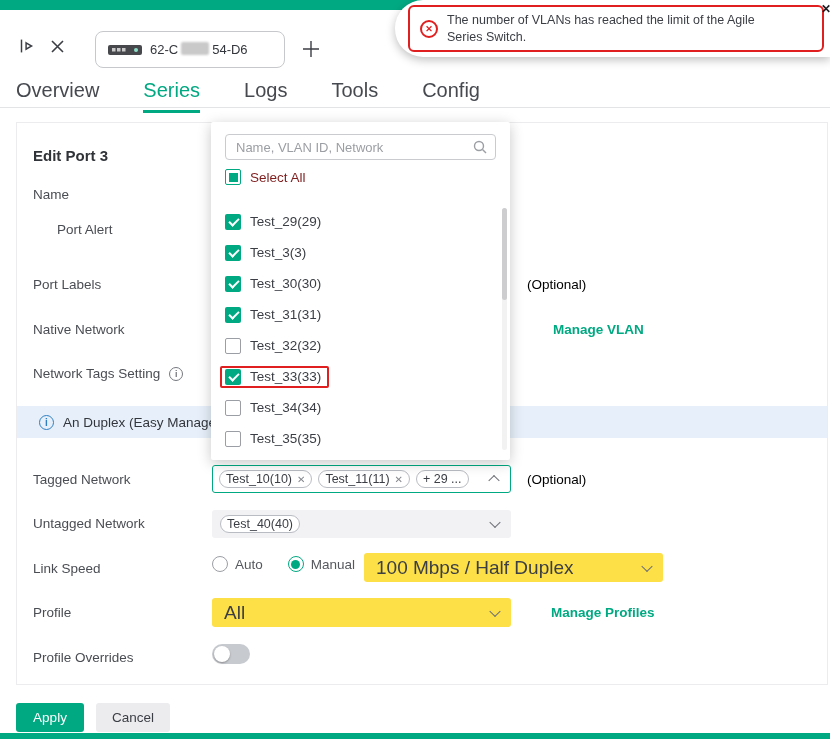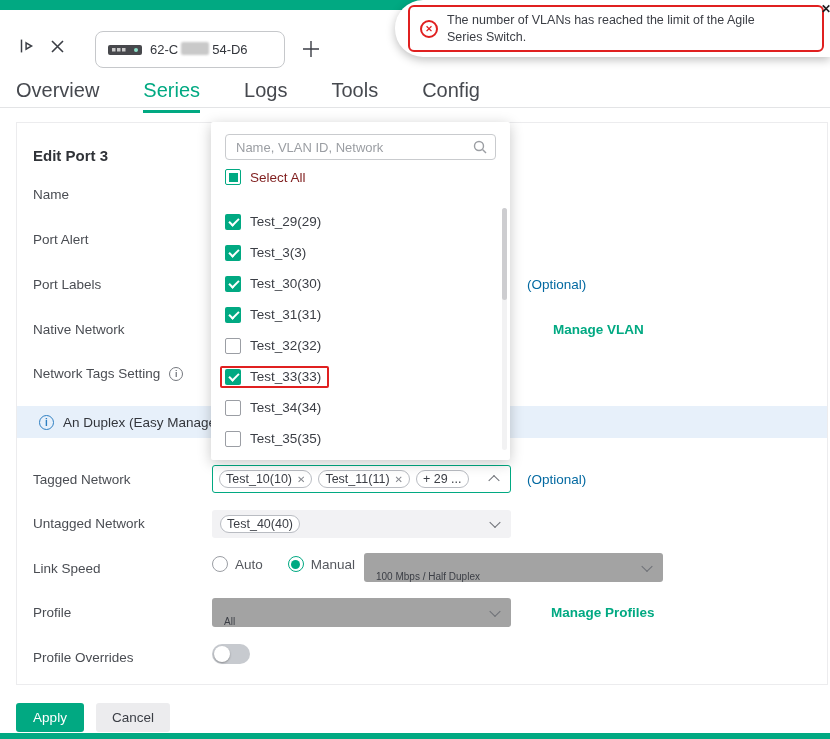--- a/index.html
+++ b/index.html
@@ -23,42 +23,42 @@
   
   .tabs{position:absolute;left:16px;top:79px;display:flex;gap:44px;font-size:20px;}
   .tab{color:#46494f;padding-bottom:8px;cursor:pointer;border-bottom:3px solid transparent;}
   .tab.active{color:var(--accent);border-bottom-color:var(--accent);}
   .divider{position:absolute;left:0;top:107px;width:100%;height:1px;background:#e3e4e6;}
 
   
   .card{position:absolute;left:16px;top:122px;width:812px;height:563px;border:1px solid #ececee;background:#fff;}
   .title{position:absolute;left:16px;top:24px;font-size:15px;font-weight:600;color:#303338;}
   .flabel{position:absolute;left:16px;font-size:13.5px;color:#4a4d53;}
-  .l-name{top:64px;} .l-alert{top:109px;} .l-plabels{top:154px;} .l-native{top:199px;}
+  .l-name{top:64px;} .l-alert{top:99px;margin-left:24px;} .l-plabels{top:154px;} .l-native{top:199px;}
   .l-tags{top:243px;display:flex;align-items:center;}
   .l-tagged{top:349px;} .l-untagged{top:393px;} .l-speed{top:438px;} .l-profile{top:482px;} .l-overrides{top:527px;}
-  .opt{position:absolute;font-size:13.5px;color:#0369a1;}
+  .opt{position:absolute;font-size:13.5px;color:#000000;}
   .opt1{left:510px;top:154px;} .opt2{left:510px;top:349px;}
   .glink{position:absolute;font-size:13.5px;font-weight:700;color:var(--accent);cursor:pointer;text-decoration:none;margin-left:32px;}
   .mv{left:504px;top:199px;} .mp{left:502px;top:482px;}
 
   .info-ic{display:inline-flex;align-items:center;justify-content:center;border-radius:50%;font-weight:700;flex:none;}
   .tags-ic{width:14px;height:14px;border:1.5px solid #75787e;color:#75787e;font-size:9px;margin-left:9px;cursor:pointer;}
   .banner-ic{width:15px;height:15px;border:1.5px solid #2e7fc2;color:#2e7fc2;font-size:10px;}
 
   .banner{position:absolute;left:0;top:283px;right:0;height:32px;background:var(--banner);display:flex;align-items:center;gap:9px;padding-left:22px;font-size:13.5px;color:#33363c;}
 
   
   .field{position:absolute;display:flex;align-items:center;}
   .tagged-field{left:195px;top:342px;width:299px;height:28px;background:#fff;border:1px solid var(--accent);border-radius:3px;padding:0 26px 0 6px;gap:6px;}
   .chips{display:flex;align-items:center;gap:6px;overflow:hidden;}
   .chip{display:inline-flex;align-items:center;gap:5px;background:#fff;border:1px solid #b9bcc2;border-radius:9px;padding:1px 6px;font-size:12.5px;color:#3b3e45;white-space:nowrap;}
   .chip-x{color:#84878d;font-size:10px;cursor:pointer;}
   .untagged-field{left:195px;top:387px;width:299px;height:28px;background:#f2f2f4;border-radius:3px;padding:0 26px 0 8px;}
-  .select{background:#a3a3a3;border-radius:3px;padding:0 26px 0 12px;font-size:10px;color:#3b3e45;cursor:pointer;align-items:flex-end;}
+  .select{background:#fde047;border-radius:3px;padding:0 26px 0 12px;font-size:19px;color:#3b3e45;cursor:pointer;}
   .speed-select{left:347px;top:430px;width:299px;height:29px;}
   .profile-select{left:195px;top:475px;width:299px;height:29px;}
   .chev{position:absolute;right:12px;top:50%;width:8px;height:8px;border-right:1.6px solid #6e7177;border-bottom:1.6px solid #6e7177;}
   .chev.down{transform:translateY(-70%) rotate(45deg);}
   .chev.up{transform:translateY(-30%) rotate(-135deg);}
 
   .radios{position:absolute;left:195px;top:433px;display:flex;align-items:center;font-size:13.5px;color:#55585e;}
   .radio-group{display:flex;align-items:center;gap:7px;margin-right:25px;cursor:pointer;}
   .radio{width:16px;height:16px;border-radius:50%;border:1.5px solid #9b9ea4;background:#fff;position:relative;flex:none;}
   .radio-group.selected .radio{border-color:var(--accent);}

